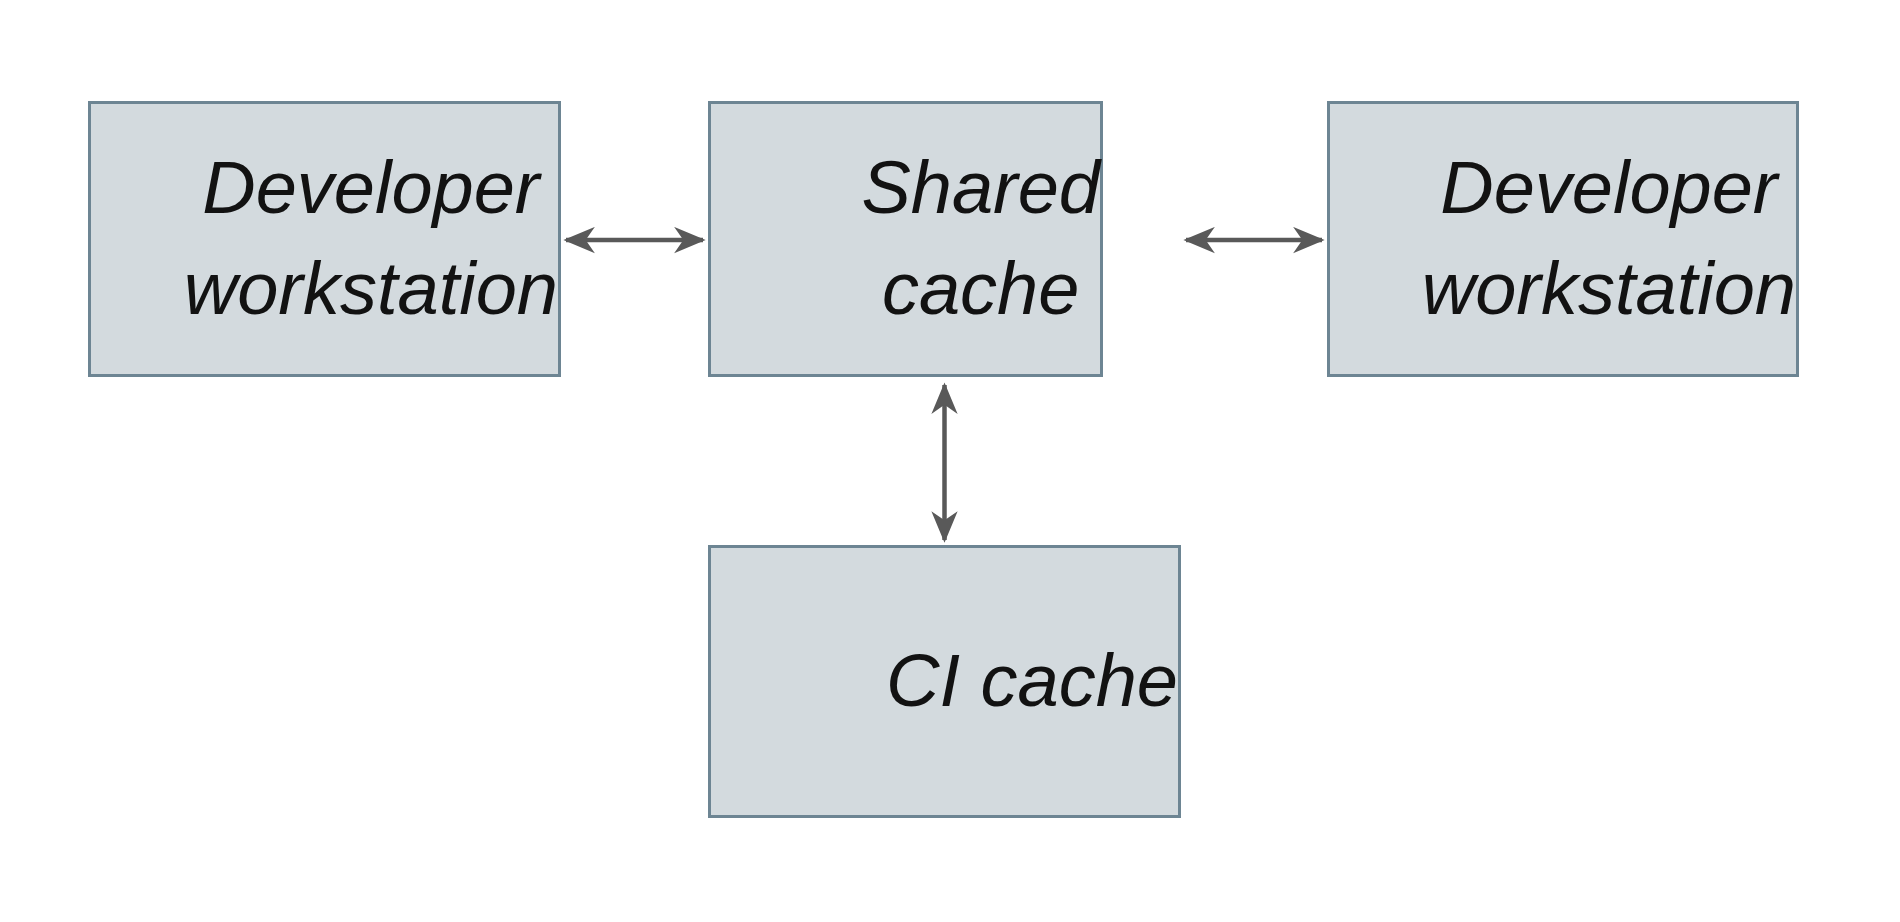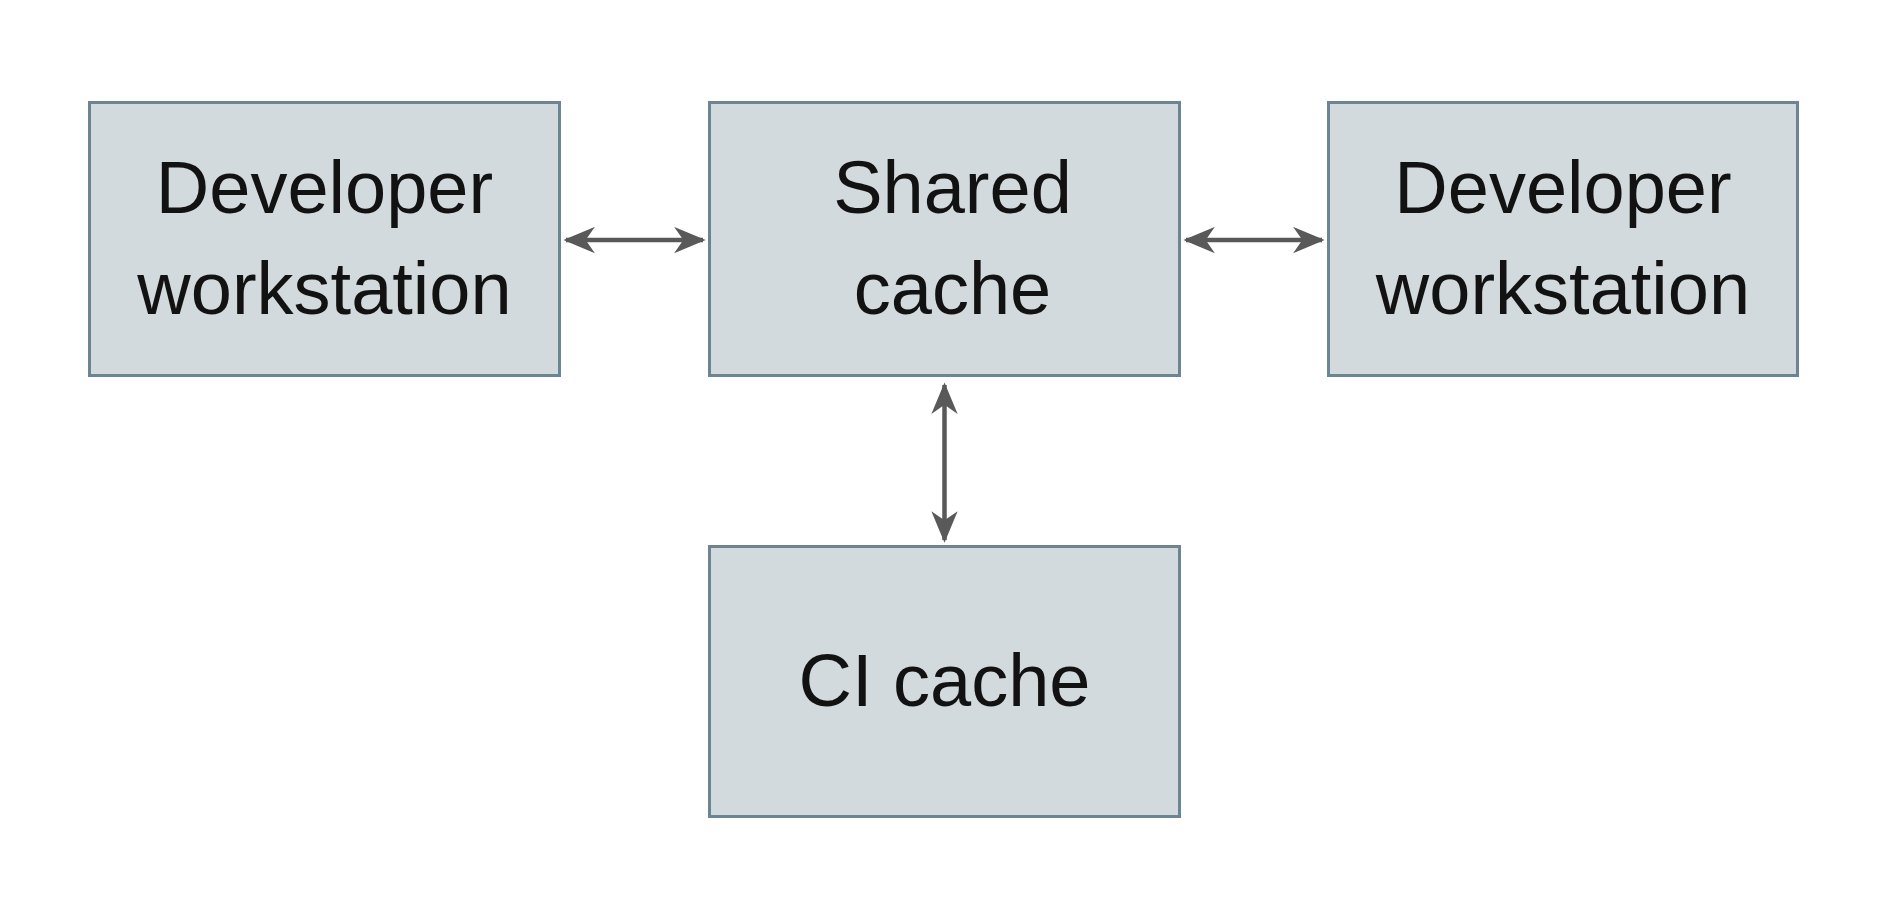--- a/index.html
+++ b/index.html
@@ -16,30 +16,31 @@
     overflow: hidden;
     font-family: "Liberation Sans", sans-serif;
   }
   .node {
     position: absolute;
     box-sizing: border-box;
     background: #d3dade;
     border: 3px solid #6d8593;
     display: flex;
     align-items: center;
-    justify-content: center;
+    justify-content: flex-end;
     text-align: center;
     color: #121212;
     font-size: 74px;
     line-height: 1.36;
     white-space: pre-line;
     letter-spacing: 0px;
+    font-style: italic;
   }
   #node-dev-left     { left: 88px;   top: 101px; width: 473px; height: 276px; }
-  #node-shared-cache { left: 708px;  top: 101px; width: 473px; height: 276px; padding-left: 16px; }
+  #node-shared-cache { left: 708px;  top: 101px; width: 395px; height: 276px; padding-left: 16px; }
   #node-dev-right    { left: 1327px; top: 101px; width: 472px; height: 276px; }
   #node-ci-server    { left: 708px;  top: 545px; width: 473px; height: 273px; }
   .arrow-layer {
     position: absolute;
     left: 0;
     top: 0;
     width: 1900px;
     height: 922px;
     pointer-events: none;
   }

